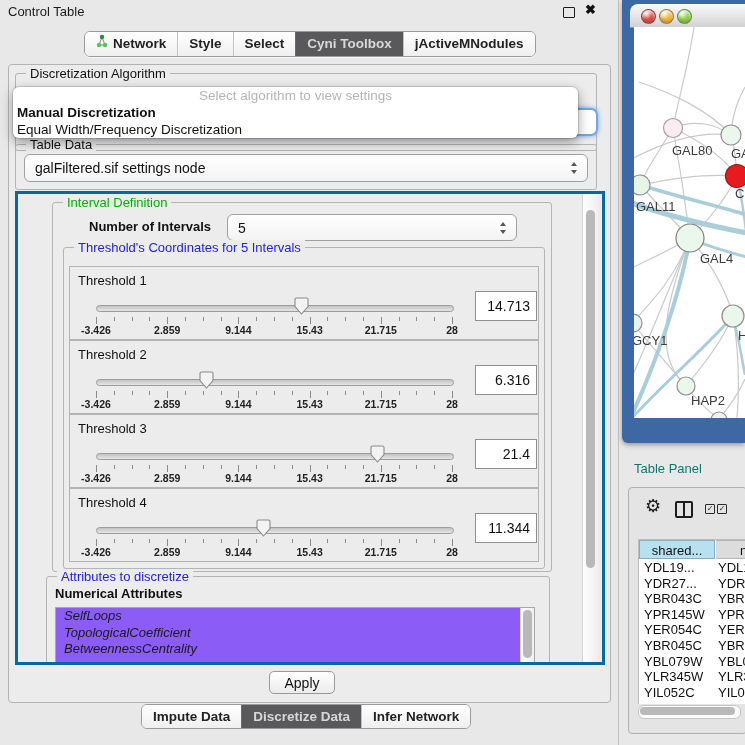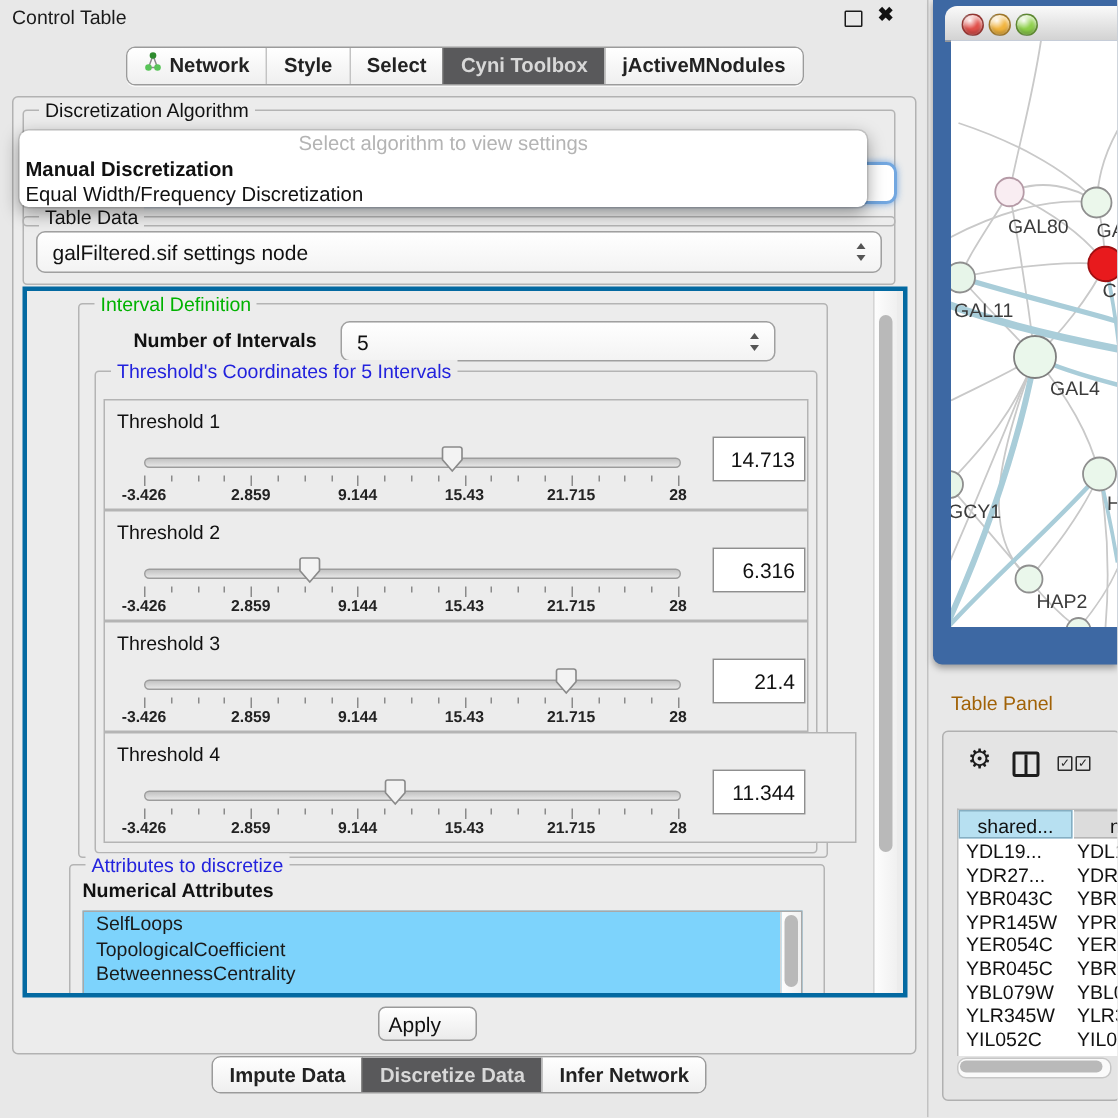--- a/index.html
+++ b/index.html
@@ -46,39 +46,39 @@
   .thr-track{position:absolute;left:26px;top:38px;width:356px;height:5px;background:linear-gradient(#c3c3c3,#e6e6e6);border:1px solid #9c9c9c;border-radius:4px;}
   .thr-handle{position:absolute;top:30px;width:15px;height:18px;}
   .tick{position:absolute;width:1px;background:#8a8a8a;}
   .tick.minor{top:50px;height:4px;}
   .tick.major{top:50px;height:7px;}
   .tick-label{position:absolute;top:57px;transform:translateX(-50%);font-size:10.5px;font-weight:bold;color:#222;white-space:nowrap;}
   .thr-value{position:absolute;left:405px;top:24px;width:54px;height:28px;background:#fff;border:1px solid #8f8f8f;font-size:14px;color:#111;text-align:right;line-height:28px;padding-right:6px;}
   
   #attr-group{left:28px;top:382px;width:502px;height:110px;}
   #attr-sub{position:absolute;left:8px;top:9px;font-size:13px;font-weight:bold;color:#111;}
-  #attr-list{position:absolute;left:8px;top:30px;width:478px;height:76px;background:#7dd3fc;border:1px solid #a8a8a8;overflow:hidden;}
+  #attr-list{position:absolute;left:8px;top:30px;width:478px;height:76px;background:#8b5cf6;border:1px solid #a8a8a8;overflow:hidden;font-style:italic;}
   .attr-item{font-size:13px;color:#1a1a1a;line-height:16.5px;padding-left:8px;white-space:nowrap;}
   .vscroll{position:absolute;background:linear-gradient(to right,#fdfdfd,#f0f0f0);border-left:1px solid #d5d5d5;}
   .sthumb{position:absolute;background:#b9b9b9;border-radius:5px;}
   #attr-vscroll{right:0;top:0;width:13px;height:100%;}
   #attr-vscroll .sthumb{left:2px;top:2px;width:9px;height:48px;}
   #main-vscroll{left:564px;top:0;width:15px;height:468px;}
   #main-vscroll .sthumb{left:3px;top:16px;width:9px;height:358px;}
   
-  #apply-btn{position:absolute;left:243px;top:606px;width:66px;height:23px;background:linear-gradient(#ffffff,#ebebeb);border:1px solid #9a9a9a;border-radius:5px;font-size:14px;color:#111;font-family:"Liberation Sans",sans-serif;text-align:left;line-height:21px;}
+  #apply-btn{position:absolute;left:260px;top:606px;width:66px;height:23px;background:linear-gradient(#ffffff,#ebebeb);border:1px solid #9a9a9a;border-radius:5px;font-size:14px;color:#111;font-family:"Liberation Sans",sans-serif;text-align:center;line-height:21px;}
   #bottom-tabs{position:absolute;left:141px;top:704px;height:23px;display:flex;border:1px solid #9b9b9b;border-radius:6px;overflow:hidden;background:#fff;}
   #bottom-tabs .seg{line-height:23px;}
   
   #net-window{position:absolute;left:622px;top:0;width:123px;height:443px;background:var(--frame-blue,#3d68a3);border-radius:0 0 0 6px;box-shadow:0 2px 5px rgba(0,0,0,.35);}
   #mac-titlebar{position:absolute;left:8px;top:4px;width:115px;height:23px;background:linear-gradient(#fafafa,#d2d2d2);border-radius:8px 0 0 0;border-bottom:1px solid #969696;}
   .light{position:absolute;top:5px;width:13px;height:13px;border-radius:50%;border:1px solid rgba(0,0,0,.35);box-shadow:inset 0 2px 3px rgba(255,255,255,.75), inset 0 -2px 2px rgba(0,0,0,.2);}
   #net-canvas{position:absolute;left:12px;top:27px;width:111px;height:391px;background:#fff;overflow:hidden;}
   
-  #tp-header-text{position:absolute;left:634px;top:461px;font-size:13px;color:#a16207;}
+  #tp-header-text{position:absolute;left:634px;top:461px;font-size:13px;color:#0f766e;}
   #tp-window{position:absolute;left:628px;top:487px;width:117px;height:245px;background:#e4e4e4;border:1px solid #b0b0b0;border-radius:4px;}
   #gear-ic{position:absolute;left:16px;top:9px;font-size:18px;color:#1d1d1d;line-height:18px;}
   #cols-ic{position:absolute;left:46px;top:13px;width:14px;height:13px;border:2px solid #1d1d1d;border-radius:2px;}
   #cols-ic div{position:absolute;left:5.5px;top:0;width:2px;height:100%;background:#1d1d1d;}
   .chk-ic{position:absolute;top:16px;width:8px;height:8px;border:1.5px solid #2a2a2a;border-radius:1px;font-size:8px;line-height:8px;text-align:center;color:#2a2a2a;}
   #tp-table{position:absolute;left:9px;top:51px;width:108px;height:164px;background:#fff;border:1px solid #bdbdbd;border-bottom:none;overflow:hidden;}
   .th{position:absolute;top:0;height:19px;font-size:13px;color:#111;text-align:center;line-height:19px;border-right:1px solid #9fb6c2;box-sizing:border-box;}
   .th.sel{background:var(--th-sel,#b7e0f1);border:1px solid #85aec2;}
   .th.plain{background:#dcdcdc;border-top:1px solid #b5b5b5;border-bottom:1px solid #b5b5b5;text-align:left;padding-left:24px;}
   .tr{position:absolute;left:0;width:200px;height:15.6px;font-size:13px;color:#111;}
@@ -250,21 +250,21 @@
                 <div class="tick minor" style="left: 364.2px;"></div>
                 <div class="tick major" style="left: 382px;"></div>
                 <div class="tick-label" style="left: 26px;">-3.426</div>
                 <div class="tick-label" style="left: 97.2px;">2.859</div>
                 <div class="tick-label" style="left: 168.4px;">9.144</div>
                 <div class="tick-label" style="left: 239.6px;">15.43</div>
                 <div class="tick-label" style="left: 310.8px;">21.715</div>
                 <div class="tick-label" style="left: 382px;">28</div>
                 <div class="thr-value">21.4</div>
               </div>
-              <div class="thr-row" style="top: 240px; padding-left: 32px;">
+              <div class="thr-row" style="top: 240px;">
                 <div class="thr-label">Threshold 4</div>
                 <div class="thr-track"></div>
                 <div class="thr-handle" style="left: 185.818px;"><svg width="15" height="18" viewBox="0 0 15 18">
                     <path d="M2.5,1 h10 a1.5,1.5 0 0 1 1.5,1.5 v7 l-6.5,7.5 l-6.5,-7.5 v-7 a1.5,1.5 0 0 1 1.5,-1.5 z" fill="#f3f3f3" stroke="#8a8a8a" stroke-width="1.1"></path>
                   </svg></div>
                 <div class="tick major" style="left: 26px;"></div>
                 <div class="tick minor" style="left: 43.8px;"></div>
                 <div class="tick minor" style="left: 61.6px;"></div>
                 <div class="tick minor" style="left: 79.4px;"></div>
                 <div class="tick major" style="left: 97.2px;"></div>

